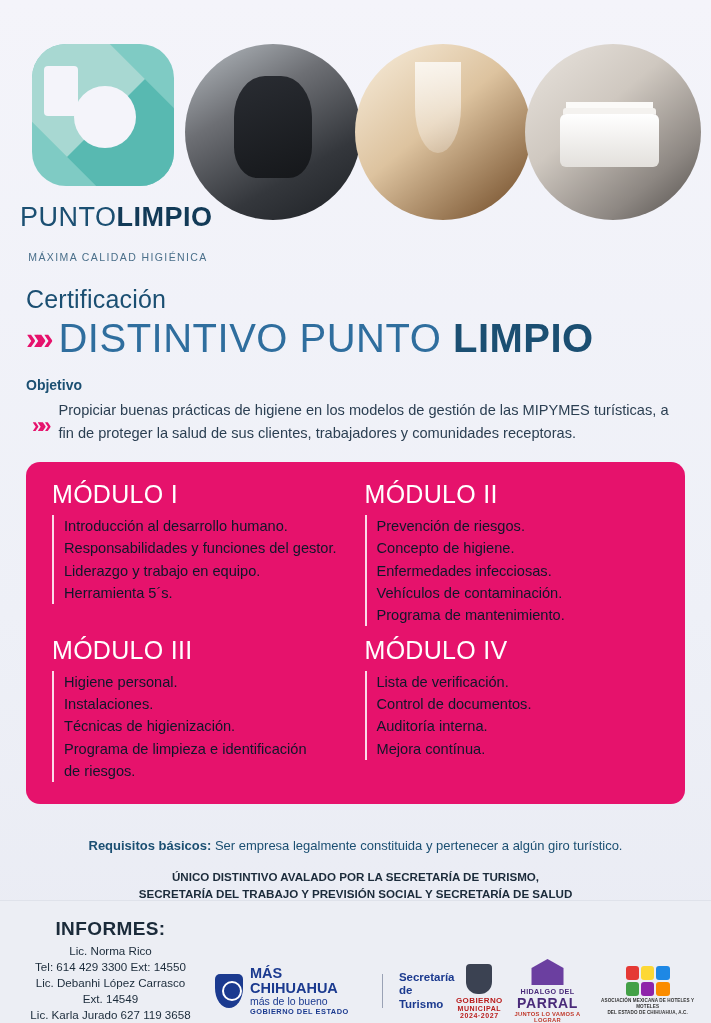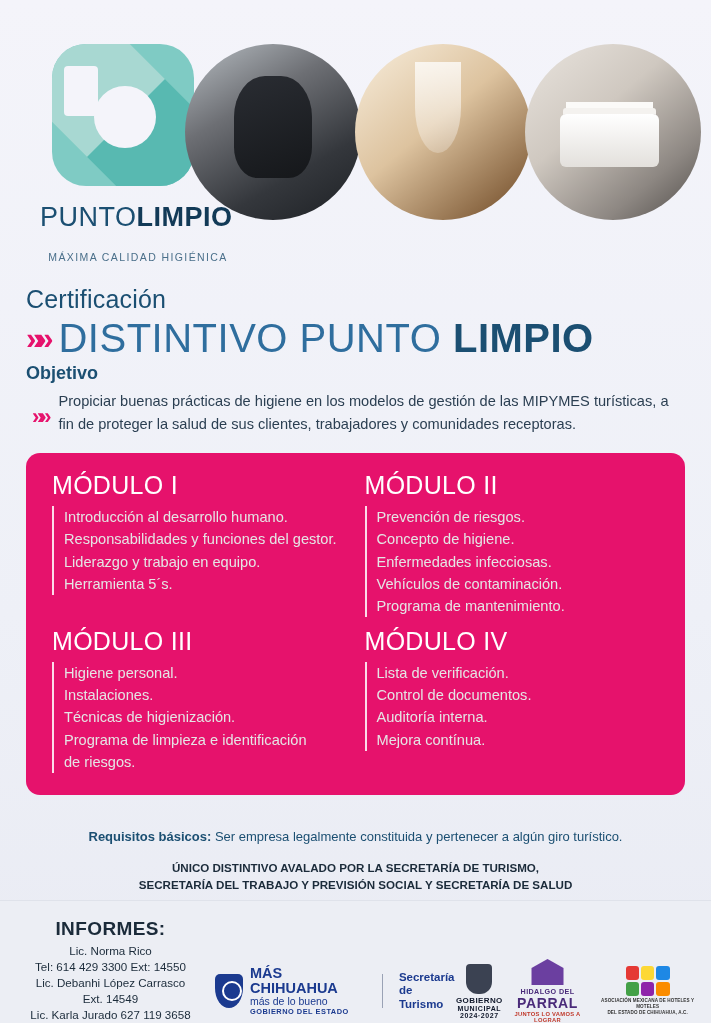--- a/index.html
+++ b/index.html
@@ -15,21 +15,21 @@
     background: linear-gradient(180deg, #f4f4fa 0%, #eef0f7 60%, #e9ebf3 100%);
   }
 
   
   .top {
     position: relative;
     height: 285px;
   }
   .logo-wrap {
     position: absolute;
-    left: 40px; top: 36px;
+    left: 20px; top: 36px;
     width: 200px;
   }
   .logo-mark {
     position: relative;
     width: 150px; height: 160px;
     margin-left: 8px;
   }
   .logo-sq {
     position: absolute;
     left: 4px; top: 8px;
@@ -151,22 +151,22 @@
   .maintitle {
     font-size: 40px;
     font-weight: 400;
     color: #2f6e9e;
     letter-spacing: .5px;
     white-space: nowrap;
   }
   .maintitle .strong { font-weight: 700; color: #1b4f72; }
 
   .objetivo {
-    margin-top: 2px;
-    font-size: 18px;
+    margin-top: 16px;
+    font-size: 14px;
     color: #1b4f72;
     font-weight: 700;
   }
   .obj-row {
     display: flex;
     align-items: flex-start;
     margin-top: 6px;
   }
   .chev-sm {
     color: #e6126c;
@@ -198,21 +198,21 @@
   .mod h3 {
     font-size: 25px;
     font-weight: 400;
     letter-spacing: .3px;
     margin-bottom: 6px;
   }
   .mod ul { list-style: none; border-left: 2px solid rgba(255,255,255,.85); padding-left: 10px; }
   .mod li {
     font-size: 14.6px;
     line-height: 1.52;
-    color: #e5e5e5;
+    color: #0f172a;
   }
 
   .req {
     text-align: center;
     margin-top: 34px;
     font-size: 13px;
     color: #1b4f72;
   }
   .req b { font-weight: 700; }
 
@@ -272,21 +272,21 @@
     position: absolute; left: 7px; top: 7px;
     width: 16px; height: 16px;
     border: 2px solid #fff; border-radius: 50%;
   }
   .chih-t1 { font-size: 14.5px; font-weight: 700; color: #1b3a8f; line-height: 1.02; }
   .chih-t2 { font-size: 10.5px; color: #1b3a8f; line-height: 1.05; }
   .chih-t3 { font-size: 7.4px; font-weight: 700; letter-spacing: .5px; color: #1b3a8f; }
   .divider-v { width: 1px; height: 34px; background: #9aa2b5; margin: 0 9px; }
   .sect-t { font-size: 11.5px; font-weight: 700; color: #1b3a8f; line-height: 1.15; }
 
-  .muni { text-align: center; color: #0f172a; }
+  .muni { text-align: center; color: #b91c1c; }
   .muni-crest {
     width: 26px; height: 30px; margin: 0 auto 2px auto;
     background: #3b4252; border-radius: 4px 4px 12px 12px;
   }
   .muni-t1 { font-size: 8px; font-weight: 700; letter-spacing: .4px; }
   .muni-t2 { font-size: 7px; font-weight: 700; letter-spacing: .6px; }
 
   .parral { text-align: center; color: #4a2b7a; }
   .parral-mark {
     width: 40px; height: 26px; margin: 0 auto 2px auto;

